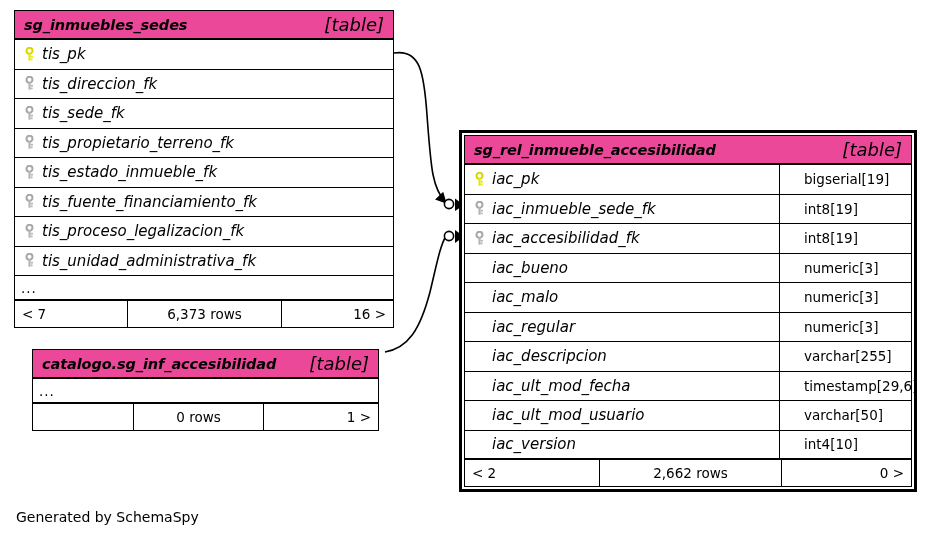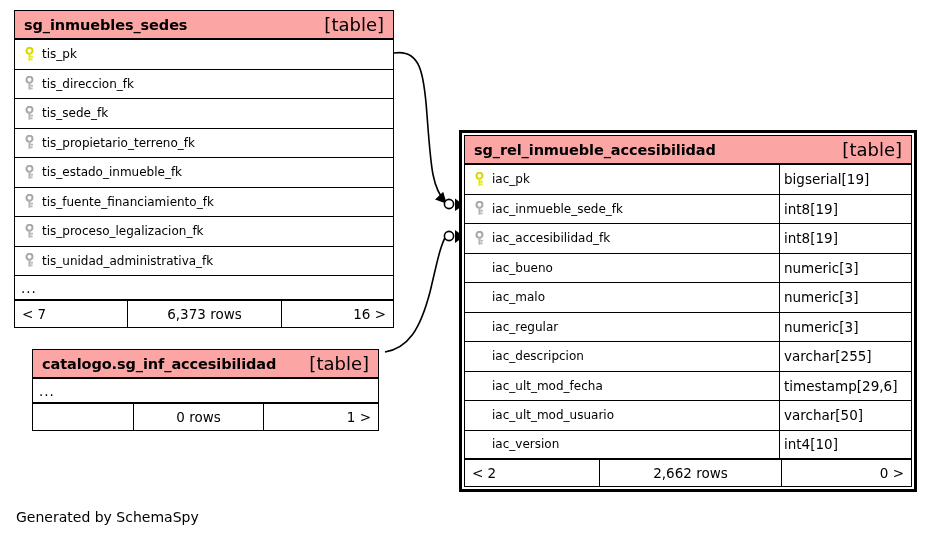--- a/index.html
+++ b/index.html
@@ -52,25 +52,26 @@
     height: 100%;
   }
   .table-box:not(.highlight) > .table-inner {
     border: none;
   }
 
   .tbl-header {
     display: flex;
     align-items: center;
     justify-content: space-between;
-    background: #fca5a5;
+    background: #ec4899;
     border-bottom: 2px solid #000000;
     box-sizing: border-box;
     height: 29px;
     padding: 0 9px;
+    font-style: italic;
   }
   .tbl-title {
     font-weight: bold;
     font-size: 14.5px;
     letter-spacing: -0.1px;
     white-space: nowrap;
   }
   .tbl-kind {
     font-size: 18px;
     white-space: nowrap;
@@ -83,29 +84,30 @@
     box-sizing: border-box;
     height: 29.5px;
   }
   .tbl-row:last-child { border-bottom: none; }
 
   .col-name {
     flex: 1 1 auto;
     display: flex;
     align-items: center;
     padding-left: 7px;
-    font-size: 12px;
+    font-size: 15px;
     min-width: 0;
     box-sizing: border-box;
+    font-style: italic;
   }
   .col-type {
     flex: 0 0 auto;
     display: flex;
     align-items: center;
-    padding-left: 4px;
+    padding-left: 24px;
     font-size: 13.5px;
     border-left: 1px solid #000000;
     box-sizing: border-box;
   }
 
   .key-icon {
     flex: 0 0 auto;
     width: 15px;
     height: 15px;
     margin-right: 5px;

